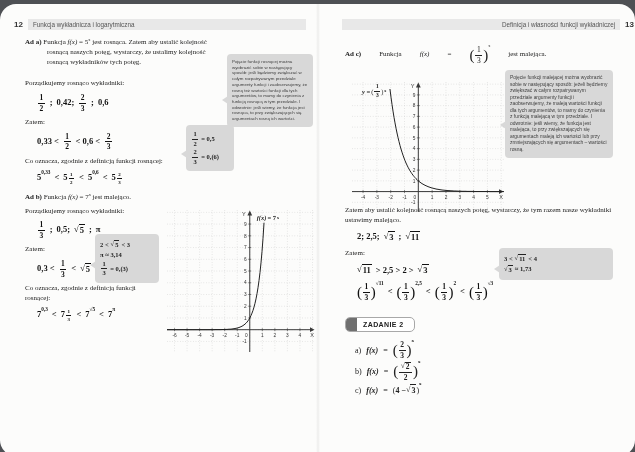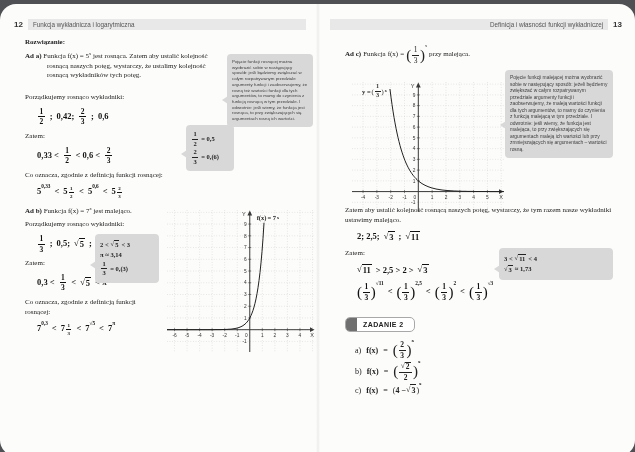--- a/index.html
+++ b/index.html
@@ -7,33 +7,33 @@
     position:relative;width:635px;height:452px;margin:4px auto;
     background:#fcfcfb;border-radius:16px;overflow:hidden;
     font-family:"Liberation Serif", serif;color:#222;
   }
   .gutter{position:absolute;left:316px;top:0;width:4px;height:100%;
     background:linear-gradient(90deg,rgba(0,0,0,0),rgba(0,0,0,.06),rgba(0,0,0,0));}
   
   .hdr{position:absolute;top:14px;display:flex;align-items:center;gap:5px;height:12px;
     font-family:"Liberation Sans",sans-serif;}
   .hdr-left{left:14px;width:292px;}
-  .hdr-right{left:330px;width:292px;}
+  .hdr-right{left:342px;width:292px;}
   .pn{font-size:8px;font-weight:bold;color:#333;}
   .bar{flex:1;background:#e8e8e8;color:#555;font-size:6.3px;line-height:11px;height:11px;
     padding:0 5px;white-space:nowrap;overflow:hidden;}
   .bar.right{text-align:right;}
   
   .col{position:absolute;font-size:7px;line-height:1.4;}
   .col-left{left:25px;top:34px;width:198px;}
   .col-right{left:345px;top:42px;width:272px;}
   p{margin:0 0 4px 0;}
   .bold{font-weight:bold;}
   .hang{padding-left:22px;text-indent:-22px;}
-  .mi{}
+  .mi{font-style:italic;}
   sup{font-size:.62em;vertical-align:super;line-height:0;}
   .w140{width:150px;} .w135{width:136px;}
   .mt8{margin-top:8px;} .mt12{margin-top:12px;}
   
   .formula{font-weight:bold;font-size:8.5px;color:#111;margin:5px 0 6px 12px;
     display:flex;align-items:center;gap:4px;white-space:nowrap;}
   .fr{display:inline-flex;flex-direction:column;align-items:center;vertical-align:middle;
     line-height:1;font-size:7.5px;margin:0 1px;}
   .fr .n{border-bottom:.8px solid currentColor;padding:0 1.5px 1px;}
   .fr .d{padding-top:1px;}
@@ -95,21 +95,20 @@
     <span class="pn">12</span>
     <div class="bar"><span>Funkcja wykładnicza i logarytmiczna</span></div>
   </div>
 
   <div class="hdr hdr-right">
     <div class="bar right"><span>Definicja i własności funkcji wykładniczej</span></div>
     <span class="pn">13</span>
   </div>
 
   <div class="col col-left">
-    <p class="bold">Rozwiązanie:</p>
 
     <p class="hang"><b>Ad a)</b>
       <span>Funkcja </span><span class="mi">f(x)</span><span> = 5</span><sup>x</sup><span> jest rosnąca. Zatem aby ustalić kolejność rosnącą naszych potęg, wystarczy, że ustalimy kolejność rosnącą wykładników tych potęg.</span></p>
 
     <p class="mt12">Porządkujemy rosnąco wykładniki:</p>
 
     <div class="formula">
       <span class="fr">
           <span class="n">1</span>
           <span class="d">2</span>
@@ -346,35 +345,35 @@
         <path d="M0.0,119.7L1.0,119.7L2.0,119.7L3.0,119.7L4.0,119.7L5.0,119.7L6.0,119.7L7.0,119.7L8.0,119.7L9.0,119.7L10.0,119.7L11.0,119.7L12.0,119.7L13.0,119.7L14.0,119.7L15.0,119.7L16.0,119.7L17.0,119.7L18.0,119.7L19.0,119.7L20.0,119.7L21.0,119.7L22.0,119.7L23.0,119.7L24.0,119.7L25.0,119.7L26.0,119.7L27.0,119.7L28.0,119.7L29.0,119.7L30.0,119.7L31.0,119.7L32.0,119.7L33.0,119.7L34.0,119.7L35.0,119.7L36.0,119.7L37.0,119.7L38.0,119.7L39.0,119.7L40.0,119.7L41.0,119.7L42.0,119.7L43.0,119.7L44.0,119.7L45.0,119.7L46.0,119.7L47.0,119.7L48.0,119.6L49.0,119.6L50.0,119.6L51.0,119.6L52.0,119.6L53.0,119.6L54.0,119.6L55.0,119.5L56.0,119.5L57.0,119.5L58.0,119.5L59.0,119.4L60.0,119.4L61.0,119.3L62.0,119.2L63.0,119.2L64.0,119.1L65.0,119.0L66.0,118.8L67.0,118.7L68.0,118.5L69.0,118.3L70.0,118.1L71.0,117.8L72.0,117.5L73.0,117.1L74.0,116.7L75.0,116.2L76.0,115.6L77.0,114.9L78.0,114.1L79.0,113.2L80.0,112.1L81.0,110.8L82.0,109.3L83.0,107.6L84.0,105.5L85.0,103.1L86.0,100.4L87.0,97.1L88.0,93.3L89.0,88.9L90.0,83.7L91.0,77.7L92.0,70.6L93.0,62.4L94.0,52.8L95.0,41.6L96.0,28.4L97.0,13.1" fill="none" stroke="#222" stroke-width="1" stroke-linecap="round"></path>
       </svg>
     <span class="glabel glabel-left">
         <span class="mi">f(x)</span>
         <span> = 7</span>
         <sup>x</sup>
       </span>
   </div>
 
   <div class="col col-right">
-    <p style="display:flex;align-items:center;gap:2px;">
+    <p style="display:flex;align-items:center;gap:18px;">
         <b>Ad c)</b>
       <span>Funkcja </span>
         <span class="mi">f(x)</span>
         <span> = </span>
         <span class="pw">
           <span class="par big">
             <span class="fr">
               <span class="n">1</span>
               <span class="d">3</span>
             </span>
           </span>
           <sup>x</sup>
         </span>
-        <span> przy malejąca.</span>
+        <span> jest malejąca.</span>
       </p>
 
     <div class="spacer-graph"></div>
 
     <p>Zatem aby ustalić kolejność rosnącą naszych potęg, wystarczy, że tym razem nasze wykładniki ustawimy malejąco.</p>
 
     <div class="formula">
       <span>2; 2,5;</span>
       <span class="rad">
           <span class="rs"></span>

